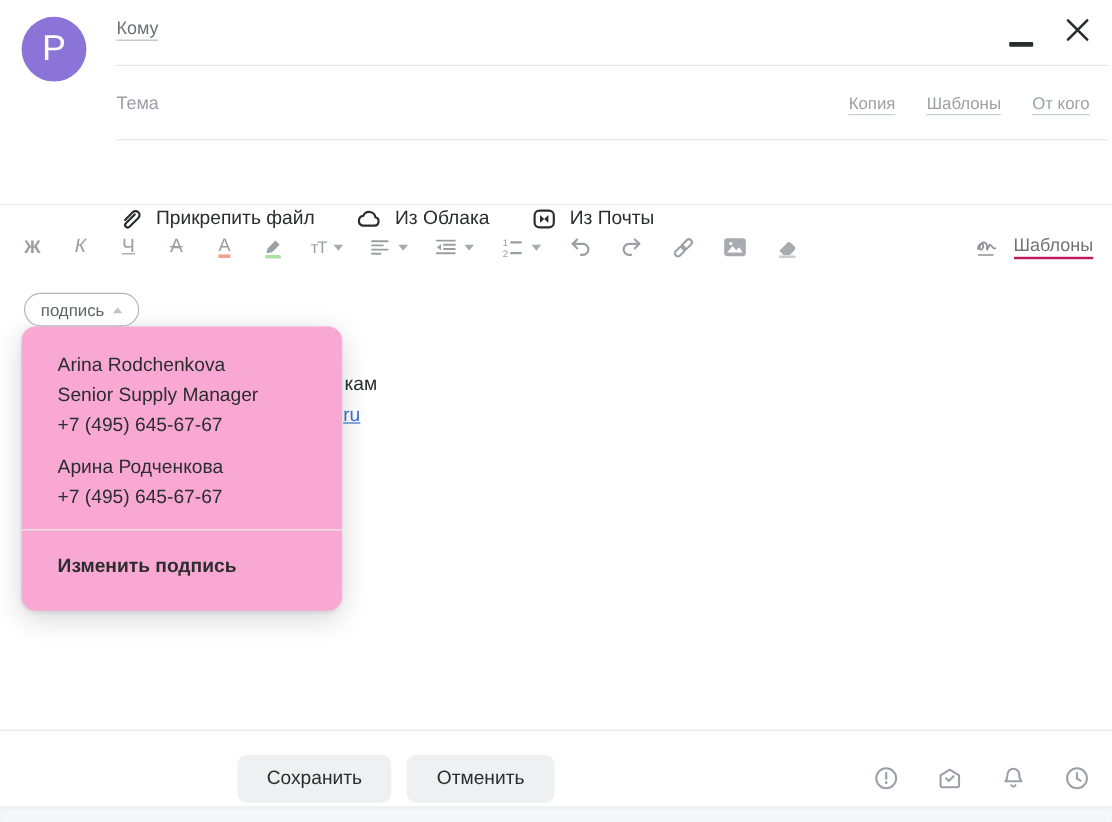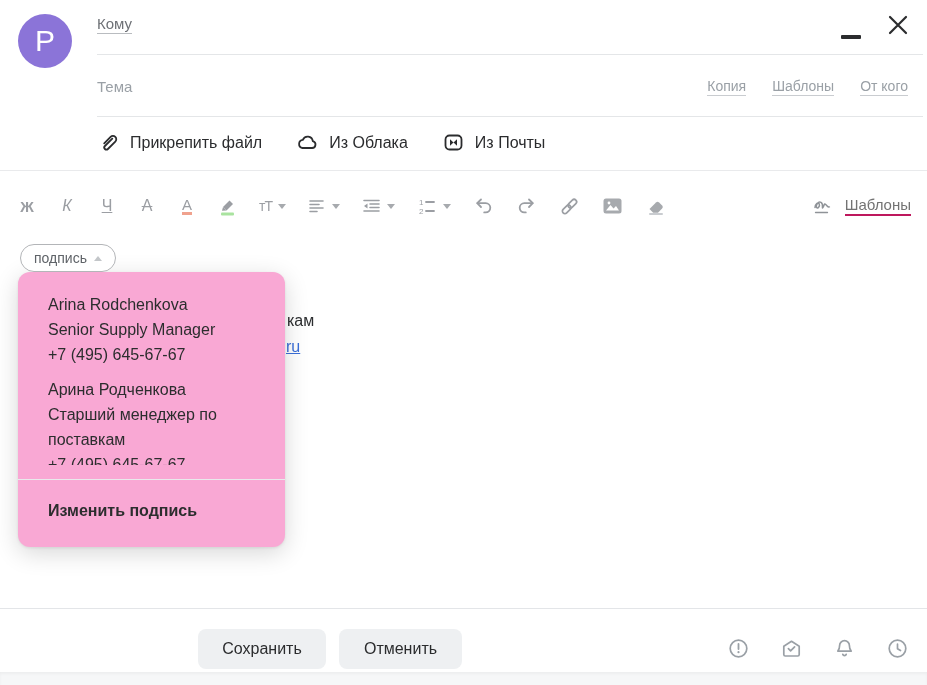--- a/index.html
+++ b/index.html
@@ -37,21 +37,21 @@
   }
   .subject-input::placeholder { color:#9aa0a6; opacity:1; }
   .hdr-links { top:78px; right:19px; display:flex; gap:26px; }
   .hdr-link {
     font-size:14px; color:#9aa0a6; border-bottom:1px solid #c9ccd0;
     padding-bottom:1px; cursor:pointer;
   }
 
   
   .attach-row { left:97px; top:131px; display:flex; align-items:center; gap:34px; }
-  .attach-btn { display:flex; align-items:center; gap:10px; cursor:pointer; }
+  .attach-btn { display:flex; align-items:center; gap:10px; cursor:pointer;margin-top:40px; }
   .attach-btn span { font-size:16px; color:#2b2c2e; }
   .attach-btn svg { display:block; }
 
   
   .toolbar { left:18px; top:192px; height:28px; display:flex; align-items:center; }
   .t-item { display:flex; align-items:center; justify-content:center; min-width:18px;
             margin-right:22px; cursor:pointer; color:#9b9ea3; font-size:16px; }
   .t-letter { font-weight:bold; font-size:15px; color:#9b9ea3; }
   .t-it { font-style:italic; font-weight:normal; font-size:16px; }
   .t-un { text-decoration:underline; font-weight:normal; font-size:16px; }
@@ -251,21 +251,20 @@
 
 <div class="abs sig-popup">
   <div class="sig-list">
     <div class="sig-item">
       <div>Arina Rodchenkova</div>
       <div>Senior Supply Manager</div>
       <div>+7 (495) 645-67-67</div>
     </div>
     <div class="sig-item">
       <div>Арина Родченкова</div>
-      <div>Старший менеджер по поставкам</div>
       <div>+7 (495) 645-67-67</div>
     </div>
   </div>
   <div class="sig-divider"></div>
   <div class="sig-edit">Изменить подпись</div>
 </div>
 
 <div class="abs divider d4"></div>
 
 <button class="abs btn btn-send">Отправить</button>

